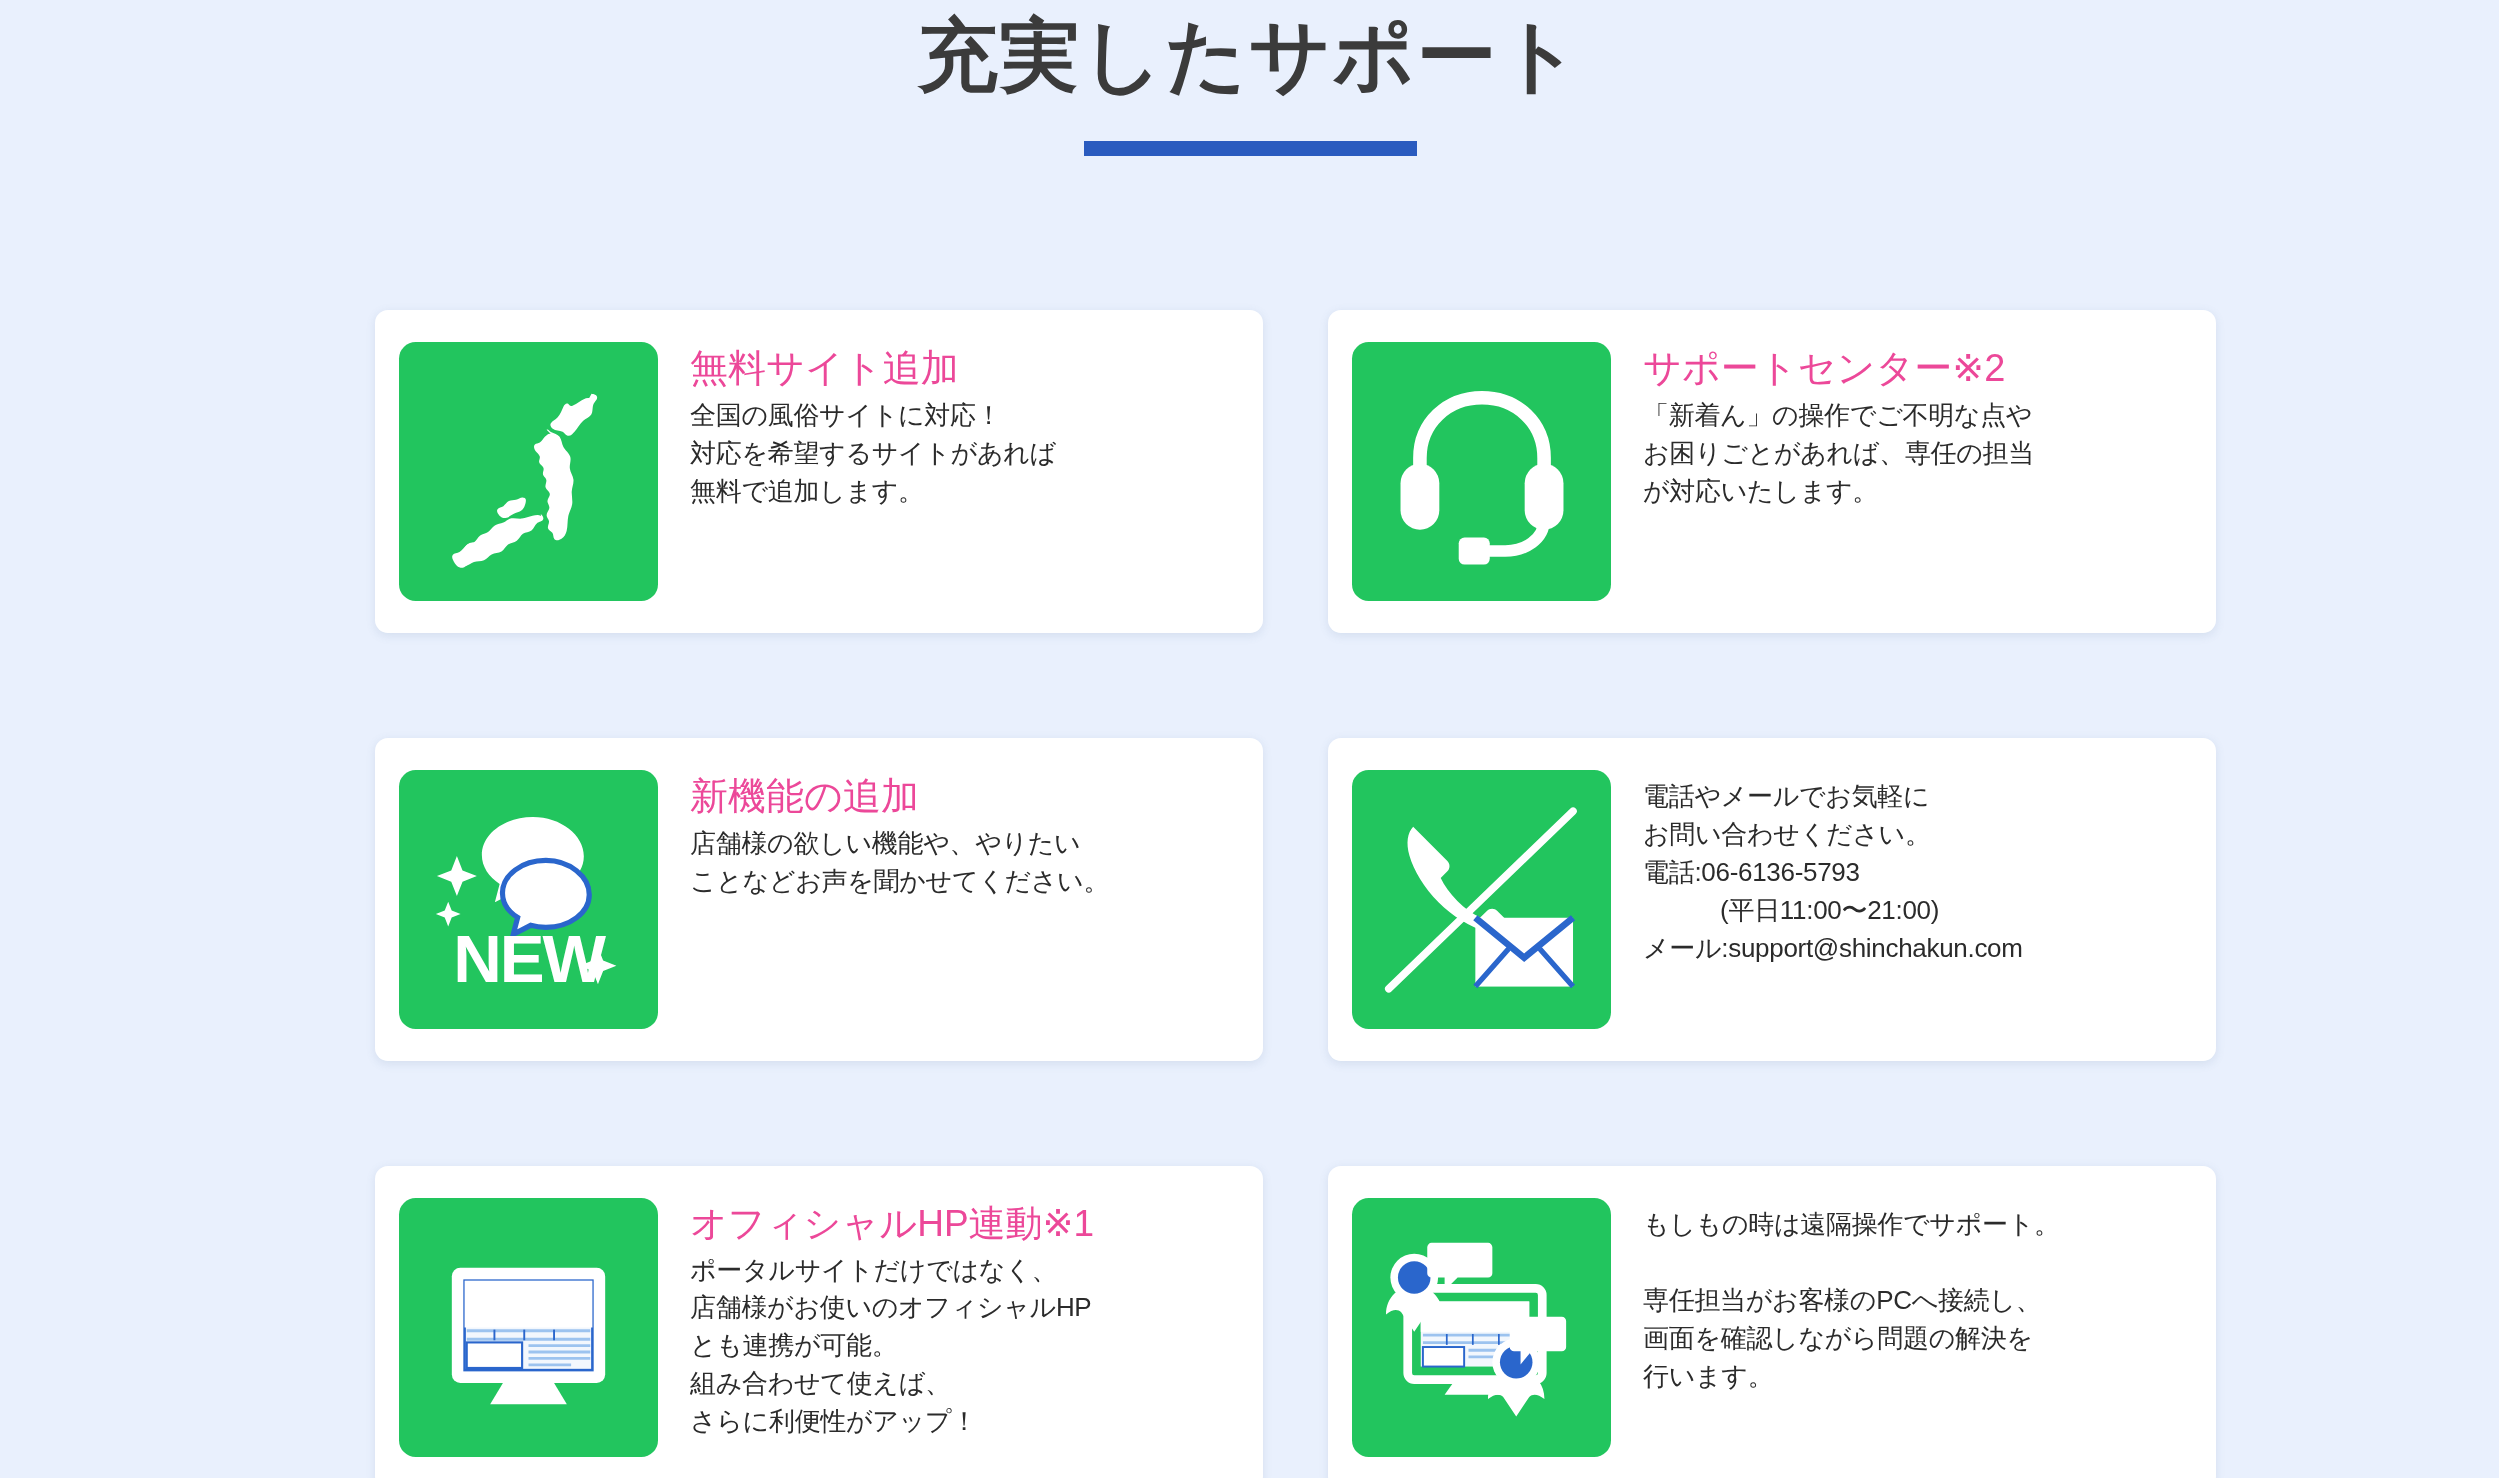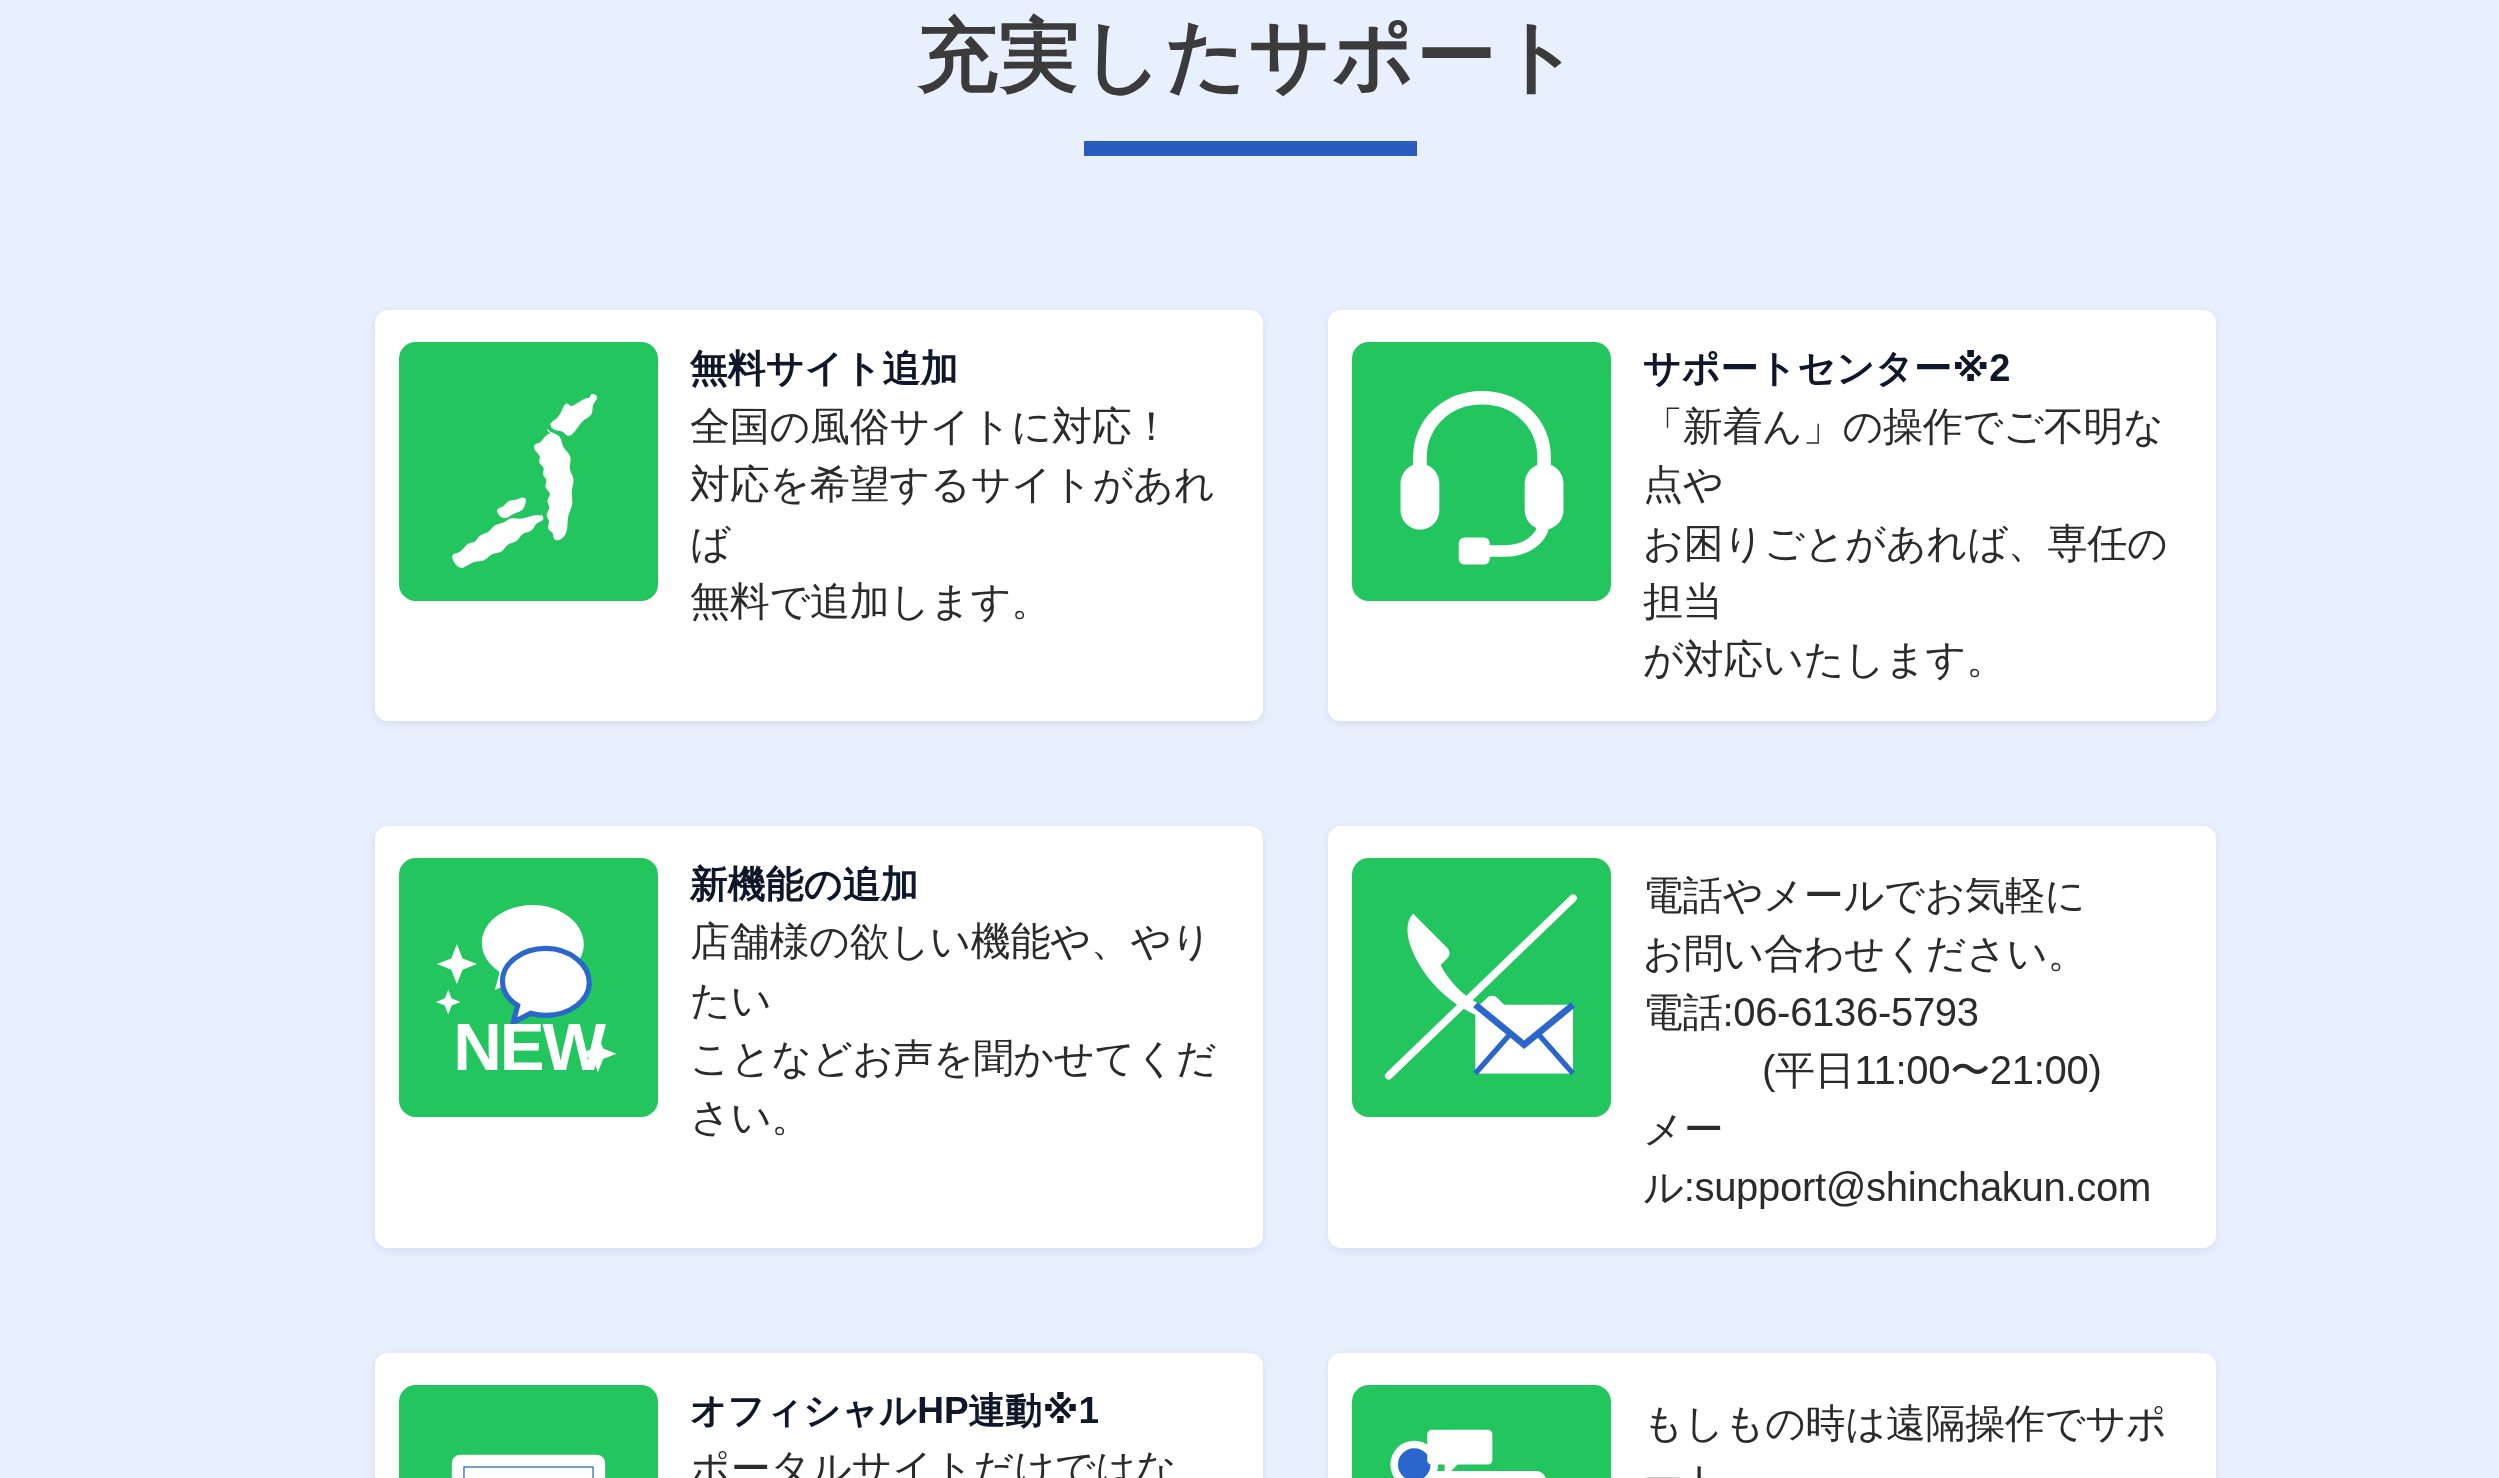--- a/index.html
+++ b/index.html
@@ -67,31 +67,31 @@
     overflow: hidden;
   }
   .card-icon svg { display: block; }
   .card-body {
     padding-left: 32px;
     padding-top: 2.8px;
     flex: 1 1 auto;
     min-width: 0;
   }
   .card-title {
-    color: #0f172a;
+    color: #ec4899;
     font-size: 38px;
-    font-weight: 700;
+    font-weight: 400;
     line-height: 1.22;
     letter-spacing: 0px;
     white-space: nowrap;
   }
   .card-desc {
     margin-top: 5.6px;
     color: #2b2b2b;
-    font-size: 40px;
+    font-size: 26px;
     line-height: 1.46;
     white-space: pre-line;
     letter-spacing: -0.3px;
   }
   
   .card[data-card-index="4"] .card-title { font-size: 37px; }
 </style>
 </head>
 <body>
 

